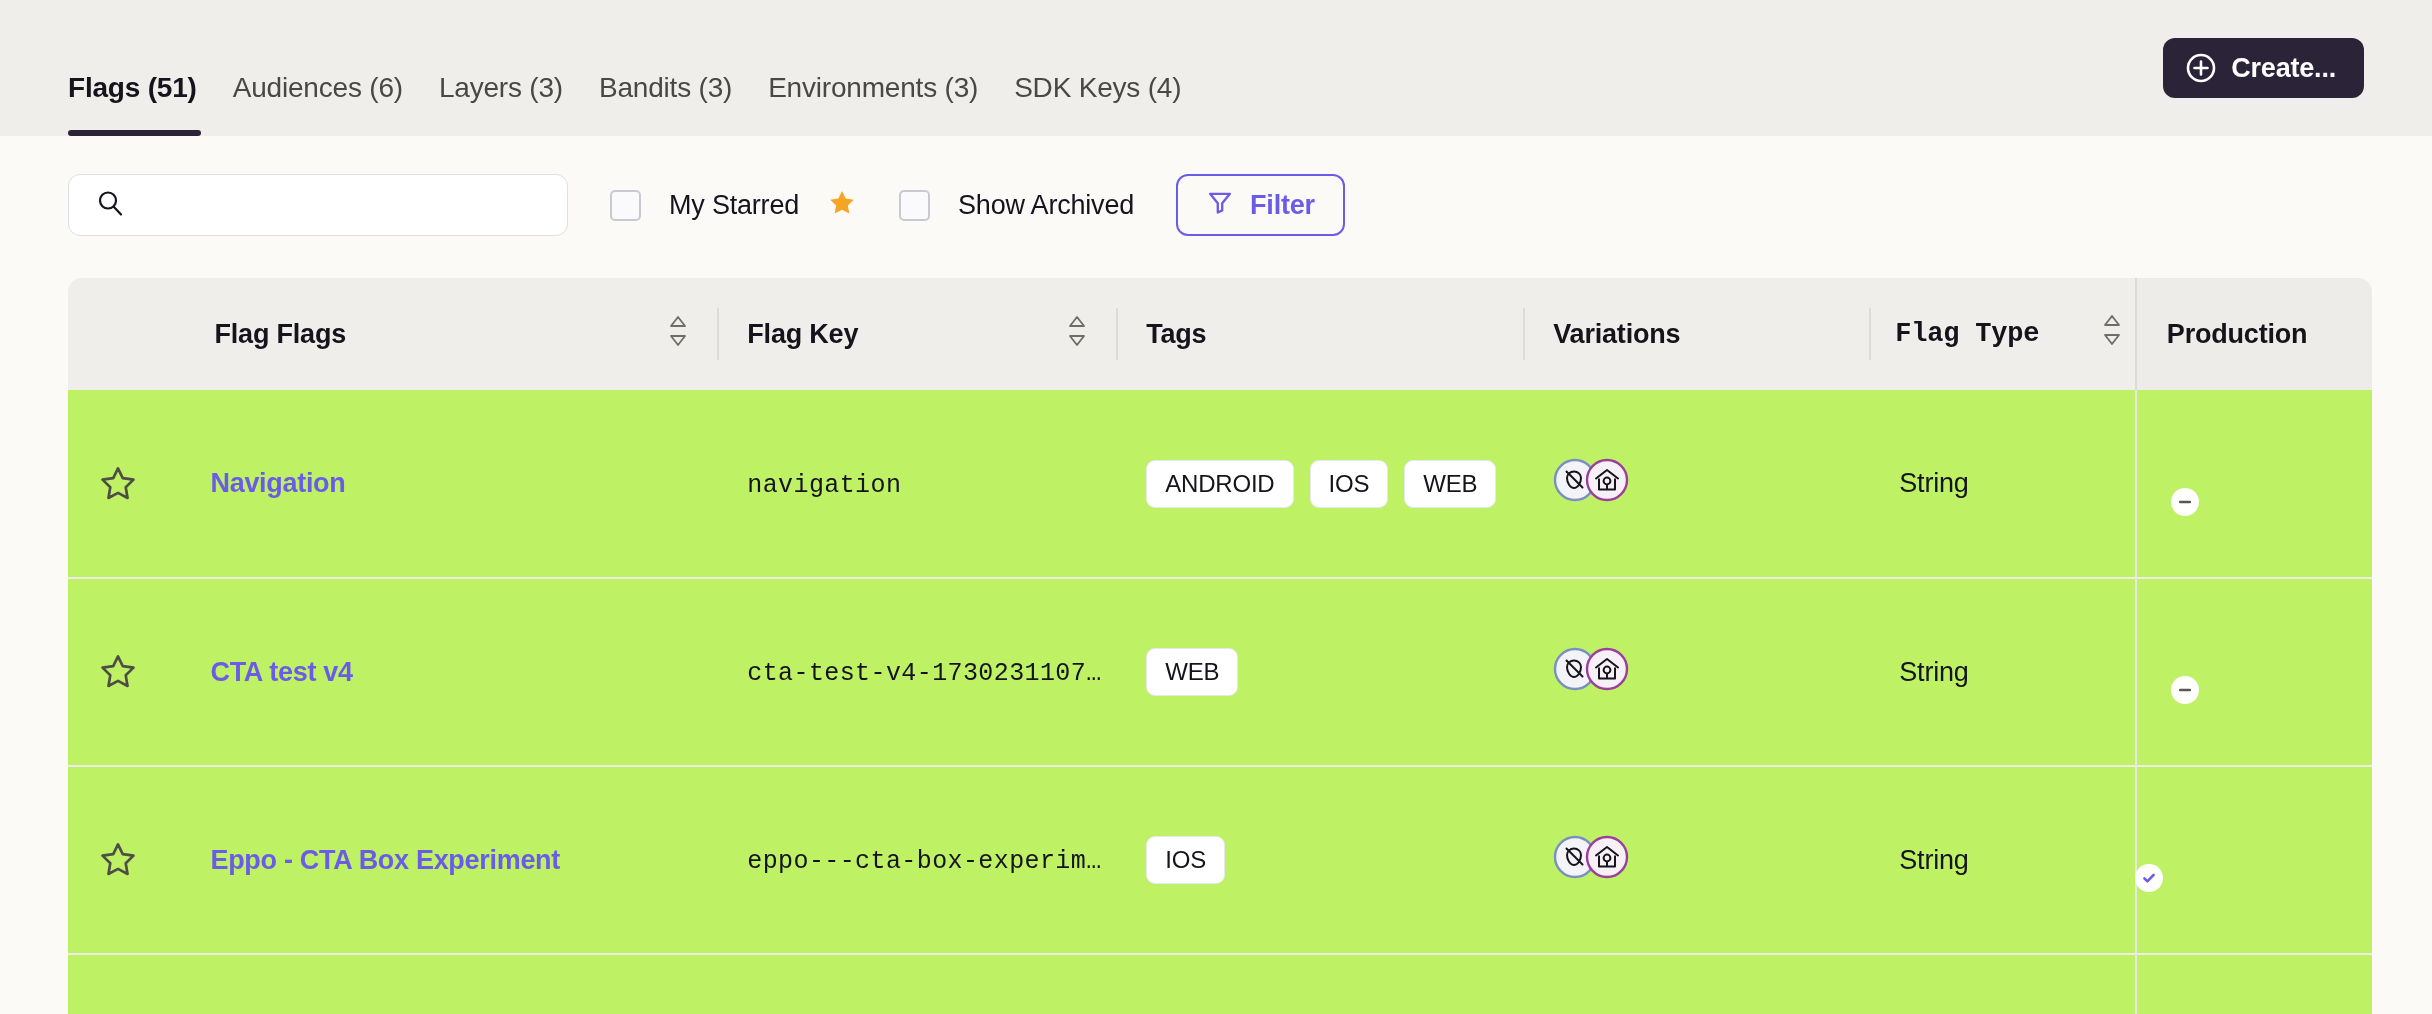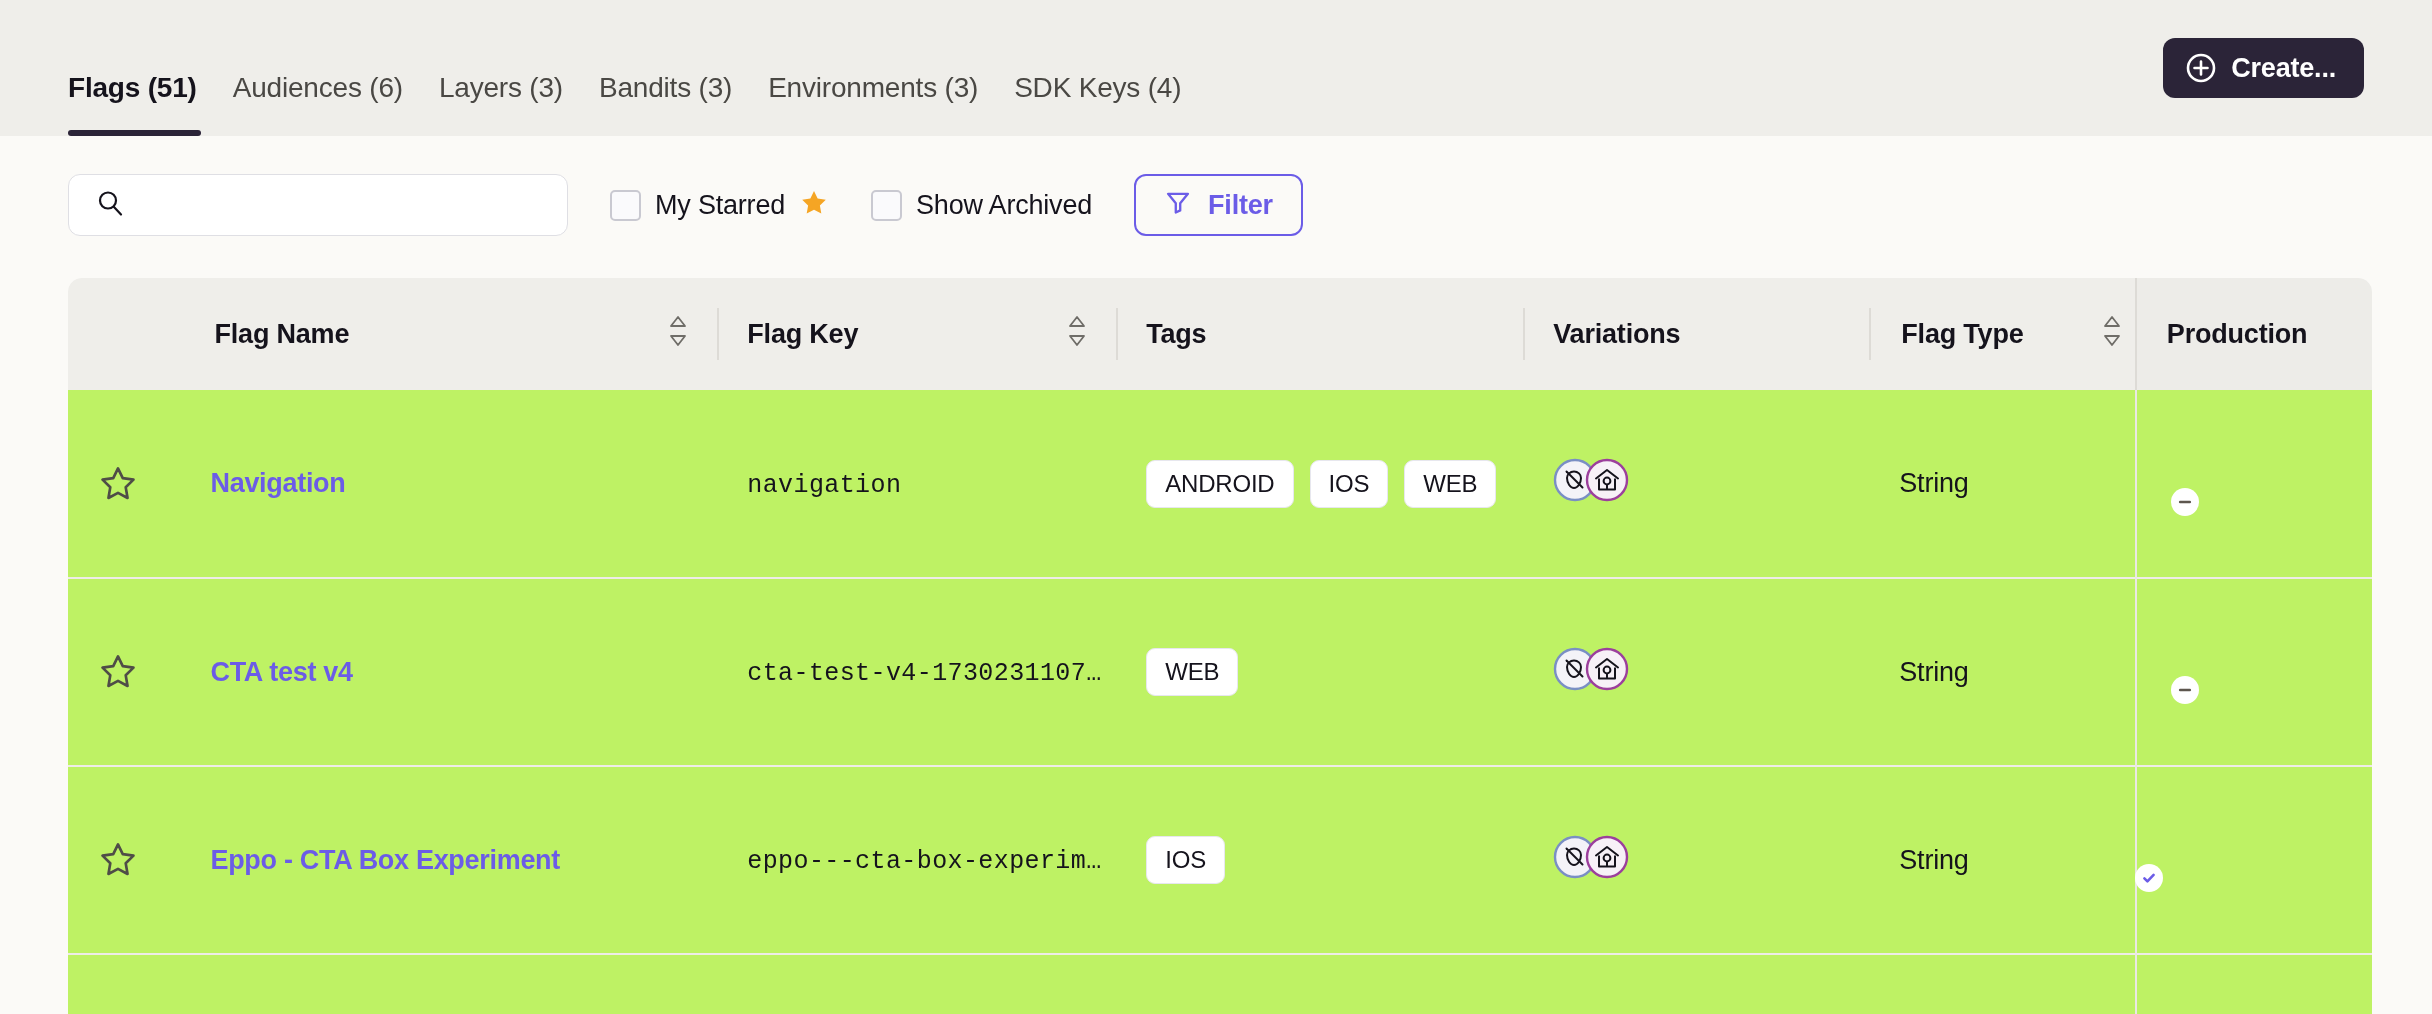--- a/index.html
+++ b/index.html
@@ -108,21 +108,21 @@
     font-size: 25px;
     color: #1d1b20;
     width: 100%;
     padding: 0;
   }
   .search-box input::placeholder { color: #76757c; }
 
   .check-group {
     display: flex;
     align-items: center;
-    gap: 14px;
+    gap: 28px;
     margin-left: 42px;
     cursor: pointer;
   }
   .cb {
     width: 31px;
     height: 31px;
     border: 2px solid #c9c9d1;
     border-radius: 5px;
     background: #fafafc;
     flex: none;
@@ -341,21 +341,21 @@
 </div>
 
 <div class="table-wrap">
   <table>
     <thead>
       <tr>
         <th class="col-star"></th>
 
         <th class="col-name">
           <div class="th-inner">
-            <span>Flag Name</span>
+            <span>Flag Flags</span>
             <span class="th-sort">
               <svg width="26" height="38" viewBox="0 0 26 38" fill="none">
                 <path d="M13 5l7 9H6l7-9z" stroke="#6f6d68" stroke-width="1.8" stroke-linejoin="round"></path>
                 <path d="M13 33l-7-9h14l-7 9z" stroke="#6f6d68" stroke-width="1.8" stroke-linejoin="round"></path>
               </svg>
             </span>
             <span class="th-divider"></span>
           </div>
         </th>
 
@@ -380,21 +380,21 @@
         </th>
 
         <th class="col-var">
           <div class="th-inner" style="padding-left:28px;">
             <span>Variations</span>
             <span class="th-divider" style="margin-left:auto;"></span>
           </div>
         </th>
 
         <th class="col-type">
-          <div class="th-inner" style="padding-left:30px;">
+          <div class="th-inner" style="padding-left:24px;font-family:Liberation Mono, monospace;">
             <span>Flag Type</span>
             <span class="th-sort" style="margin-right:10px;">
               <svg width="26" height="38" viewBox="0 0 26 38" fill="none">
                 <path d="M13 5l7 9H6l7-9z" stroke="#6f6d68" stroke-width="1.8" stroke-linejoin="round"></path>
                 <path d="M13 33l-7-9h14l-7 9z" stroke="#6f6d68" stroke-width="1.8" stroke-linejoin="round"></path>
               </svg>
             </span>
           </div>
         </th>
 

